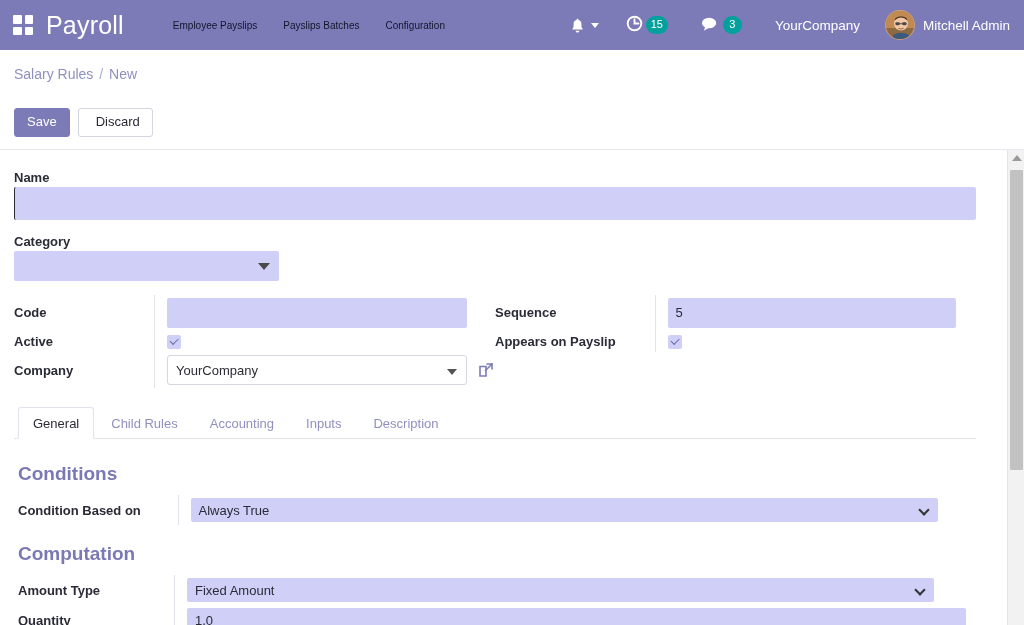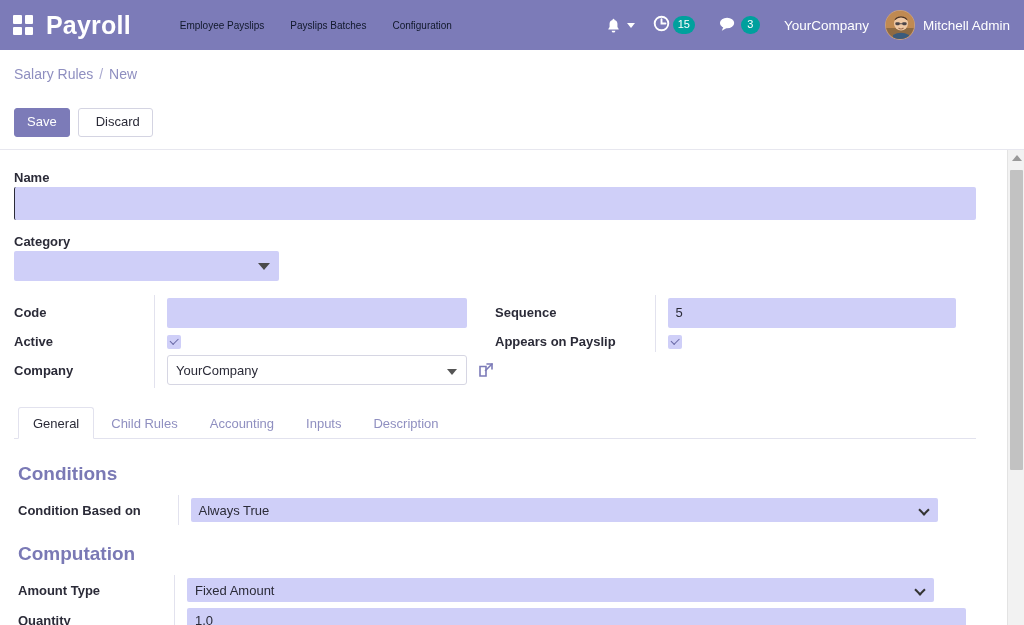--- a/index.html
+++ b/index.html
@@ -30,38 +30,38 @@
   .apps-grid {
     width: 20px; height: 20px;
     display: grid;
     grid-template-columns: 1fr 1fr;
     grid-template-rows: 1fr 1fr;
     gap: 3px;
   }
   .apps-grid i { background: #ffffff; display: block; border-radius: 1px; }
   .brand {
     font-size: 25px;
-    font-weight: bold;
+    font-weight: normal;
     letter-spacing: .2px;
     margin-right: 36px;
     color: #ffffff;
   }
   .nav-menu { display: flex; align-items: center; gap: 0; }
   .nav-menu .nav-item {
     font-size: 10px;
     color: #0f172a;
     padding: 6px 13px;
     cursor: pointer;
     white-space: nowrap;
   }
   .nav-right {
     margin-left: auto;
     display: flex;
     align-items: center;
-    gap: 0;
+    gap: 9px;
   }
   .nav-right > * { display: flex; align-items: center; }
   .bell-wrap { padding: 0 6px 0 4px; gap: 6px; cursor: pointer; }
   .bell {
     width: 15px; height: 16px; position: relative; display: inline-block;
   }
   .caret-down {
     width: 0; height: 0;
     border-left: 4px solid transparent;
     border-right: 4px solid transparent;

